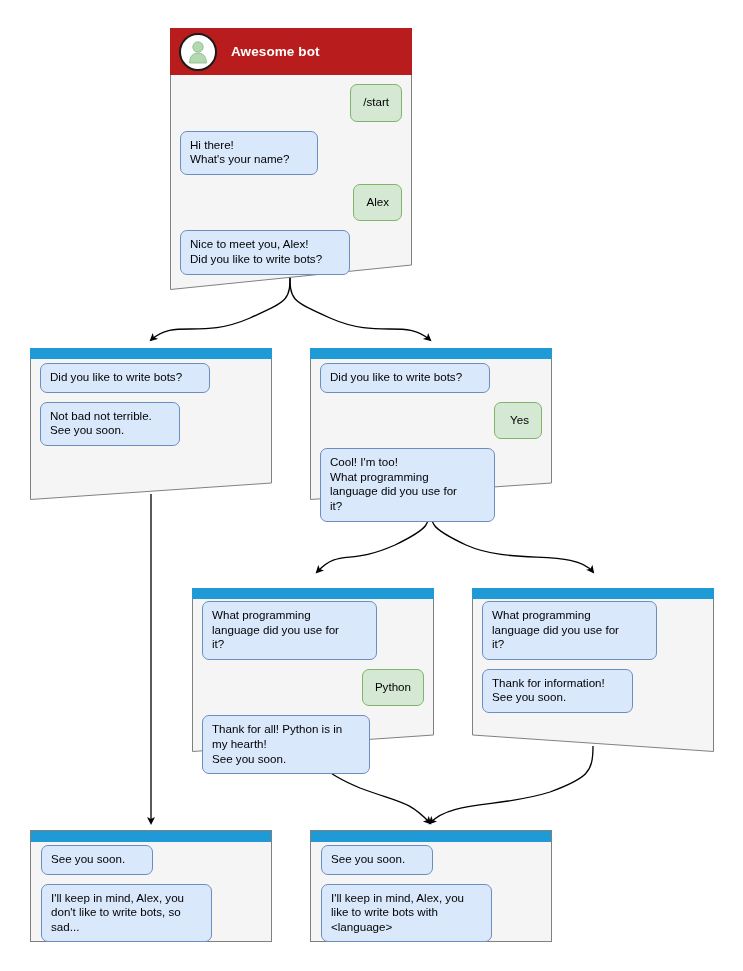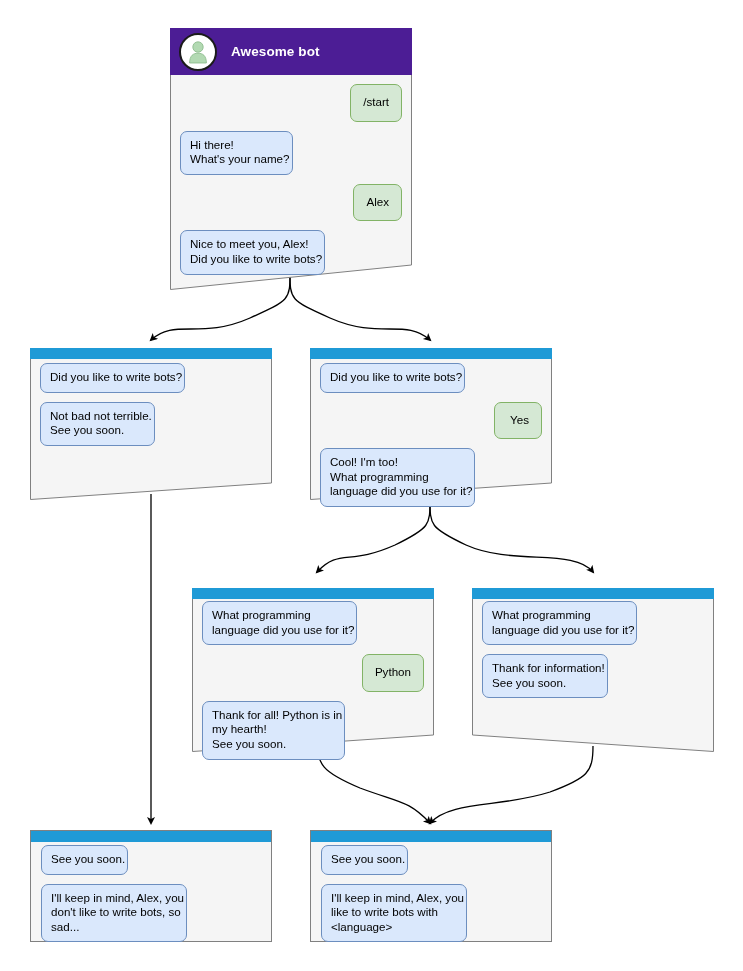--- a/index.html
+++ b/index.html
@@ -50,21 +50,21 @@
     width: 100%;
     height: 100%;
   }
 
   
   .card-header {
     position: absolute;
     left: 0; top: 0;
     width: 100%;
     height: 47px;
-    background: #4c1d95;
+    background: #b91c1c;
     display: flex;
     align-items: center;
     padding-left: 9px;
     z-index: 3;
   }
   .avatar {
     width: 38px;
     height: 38px;
     border-radius: 50%;
     background: #ffffff;
@@ -106,21 +106,21 @@
     display: flex;
     margin-bottom: 9px;
   }
   .msg-row.bot { justify-content: flex-start; }
   .msg-row.user { justify-content: flex-end; }
 
   .bubble {
     font-size: 11.6px;
     line-height: 14.6px;
     color: #000000;
-    padding: 6px 2px 7px 9px;
+    padding: 6px 27px 7px 9px;
     border-radius: 7px;
     white-space: pre-line;
     max-width: 175px;
   }
   .bubble.bot {
     background: #dae8fc;
     border: 1px solid #6c8ebf;
   }
   .bubble.user {
     background: #d5e8d4;

